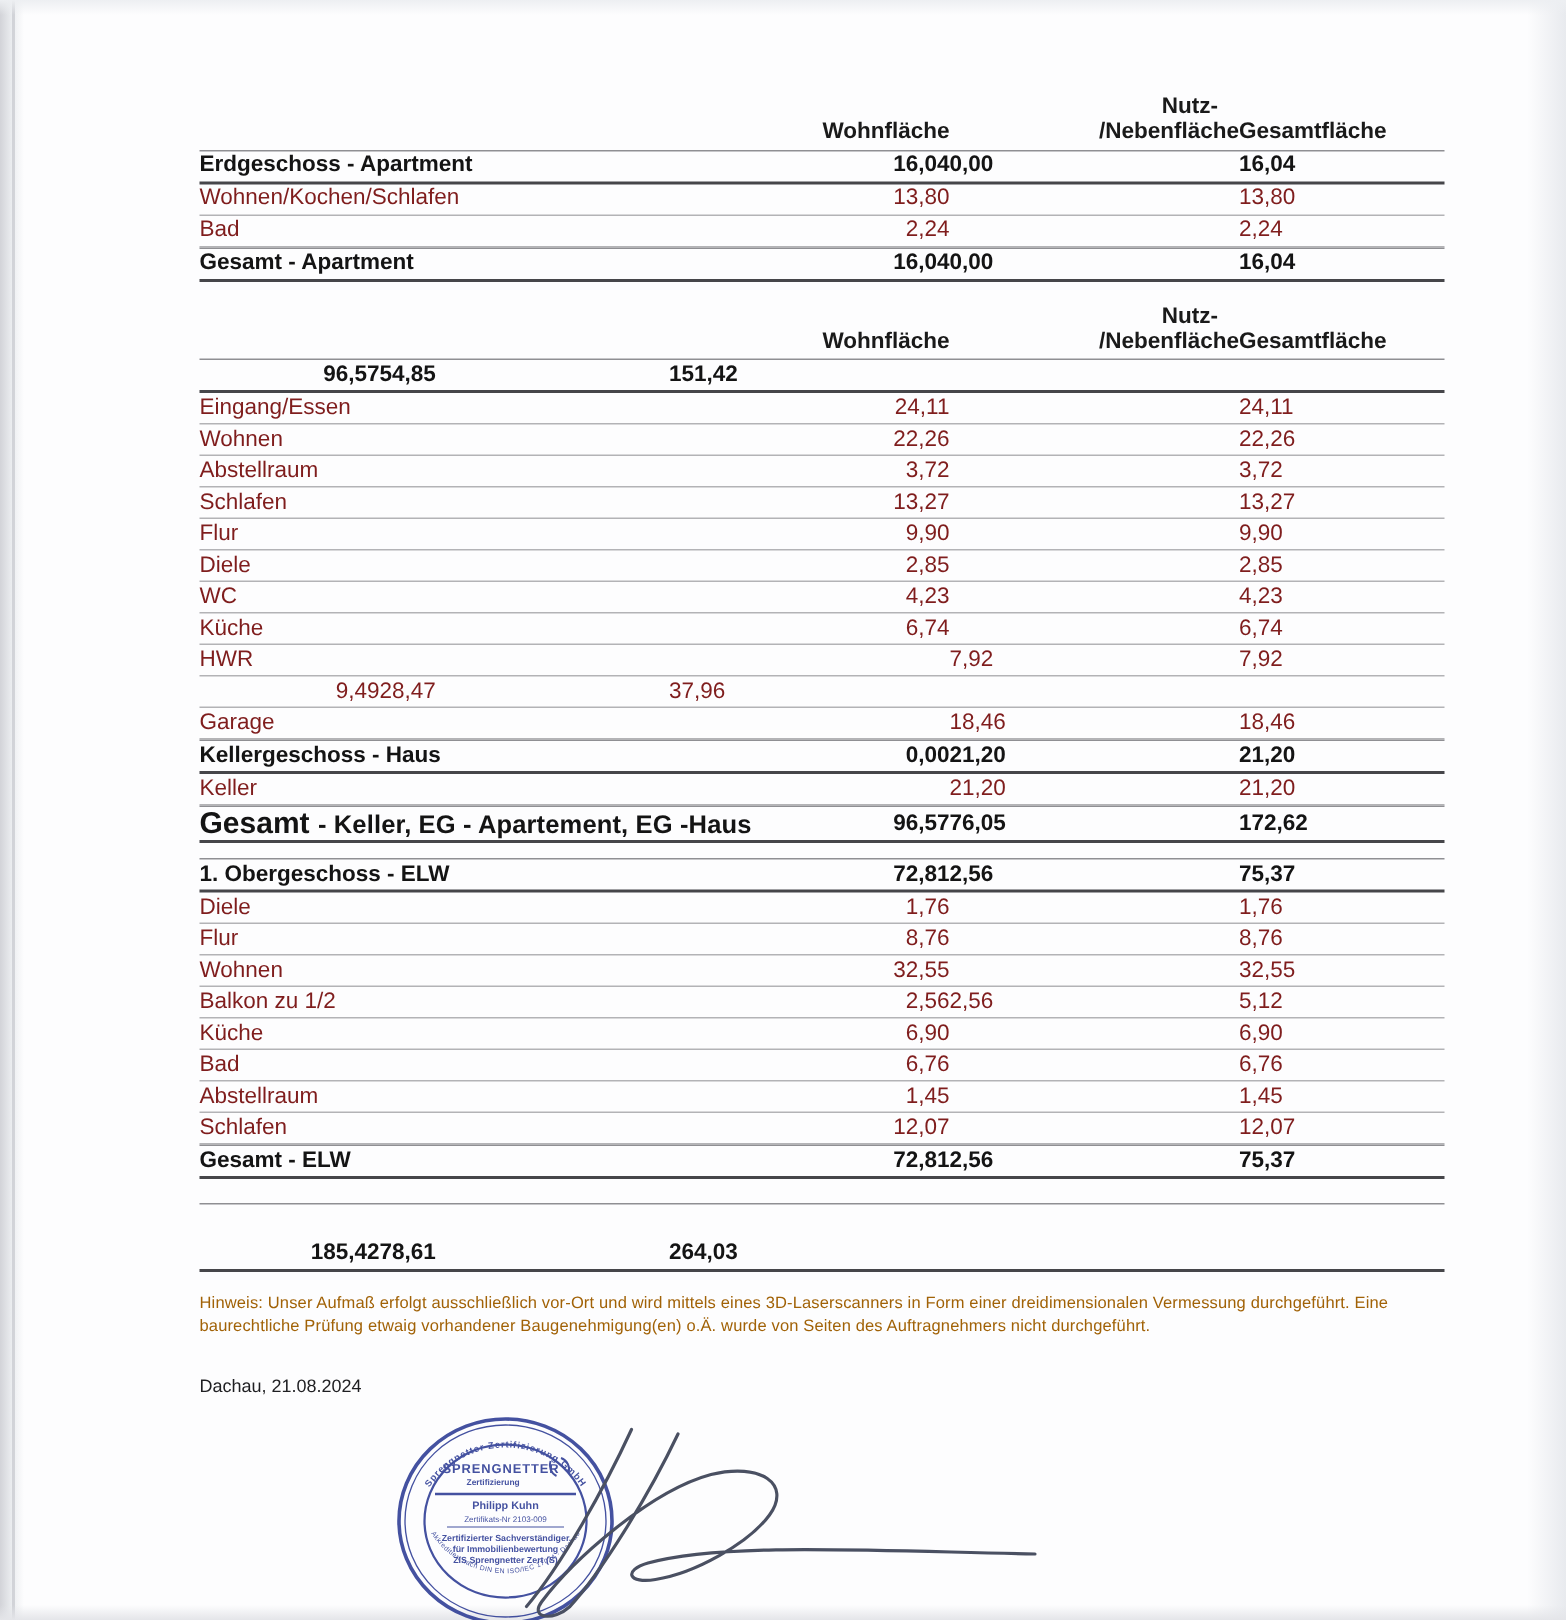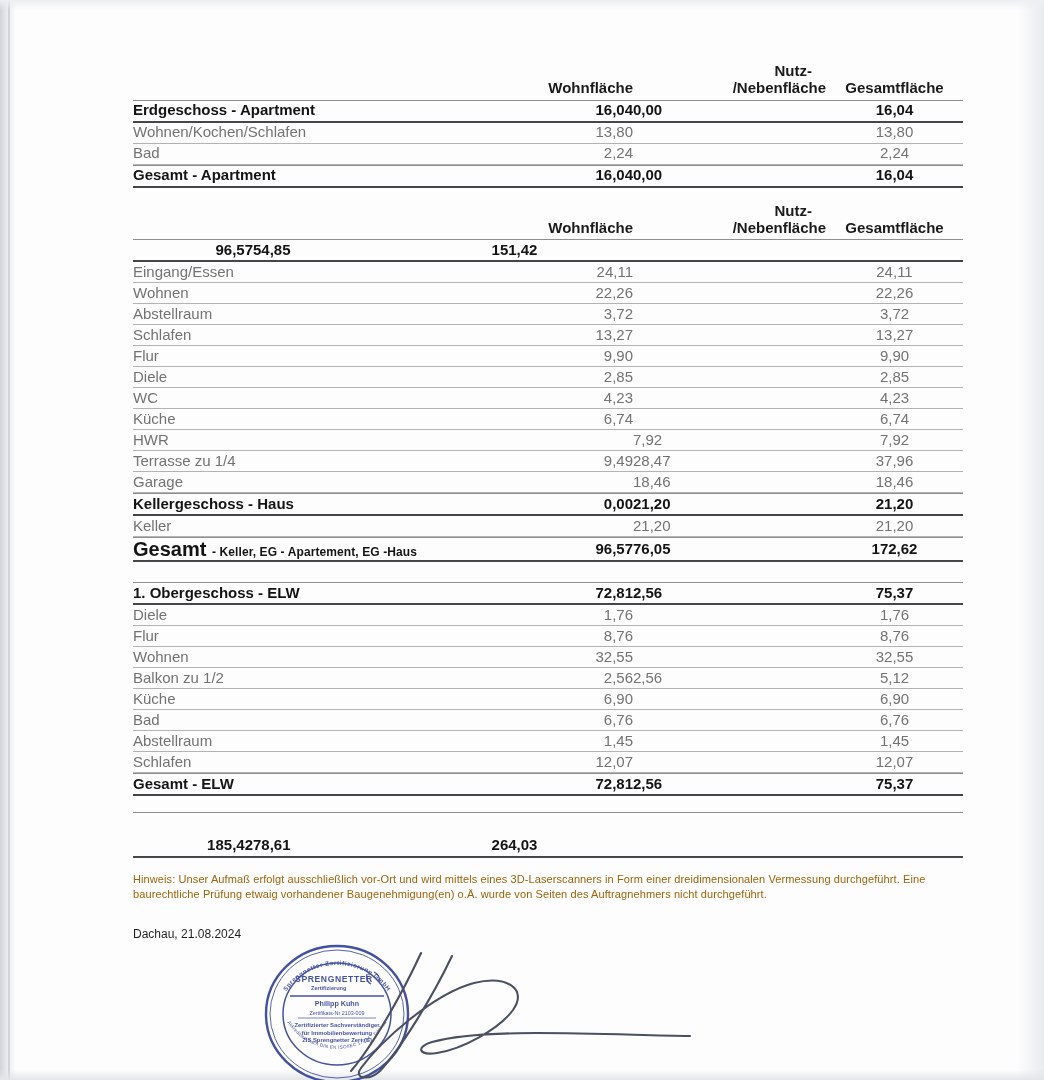--- a/index.html
+++ b/index.html
@@ -25,33 +25,33 @@
 
   
   .tbl{width:100%;}
   .thead{display:flex;align-items:flex-end;font-weight:bold;font-size:15px;
     color:#1a1a1a;padding-bottom:3px;line-height:1.15;}
   .trow{display:flex;align-items:center;min-height:20px;padding:0 0;
     font-size:15px;line-height:1.1;}
   .c-label{flex:1;text-align:left;padding-right:6px;}
   .c-w{width:120px;text-align:right;}
   .c-n{width:193px;text-align:left;}
-  .c-g{width:137px;text-align:center;}
+  .c-g{width:137px;text-align:left;}
   .nutz-two{display:flex;flex-direction:column;align-items:flex-end;}
   .nutz-two .l1{padding-right:14px;}
 
-  .r-normal{color:#737373;border-bottom:1px solid #b3b3b6;}
+  .r-normal{color:#7f1d1d;border-bottom:1px solid #b3b3b6;}
   .r-section,.r-total,.r-grand{font-weight:bold;color:#141414;
     border-top:1px solid #8f8f93;border-bottom:2px solid #46464a;}
   .r-grand{align-items:flex-end;padding-bottom:3px;min-height:40px;}
   .glabel{font-size:20px;margin-top:16px;}
-  .gsub{font-size:12px;letter-spacing:.1px;}
+  .gsub{font-size:17px;letter-spacing:.1px;}
 
   .gap-t1{margin-top:14px;}
-  .gap-t2{margin-top:20px;}
+  .gap-t2{margin-top:10px;}
   .gap-t3{margin-top:16px;}
 
   .note{margin-top:14px;font-size:11px;line-height:1.32;color:#a16207;
     letter-spacing:.1px;max-width:822px;}
   .dateline{margin-top:26px;font-size:12px;color:#1f1f22;}
 
   .stamp-wrap{position:absolute;left:262px;top:942px;width:150px;height:146px;
     opacity:.88;}
   .sig-wrap{position:absolute;left:0;top:0;width:1044px;height:1080px;
     pointer-events:none;}
@@ -164,21 +164,20 @@
         <div class="c-n"></div>
         <div class="c-g">6,74</div>
       </div>
       <div class="trow r-normal">
         <div class="c-label">HWR</div>
         <div class="c-w"></div>
         <div class="c-n">7,92</div>
         <div class="c-g">7,92</div>
       </div>
       <div class="trow r-normal">
-        <div class="c-label">Terrasse zu 1/4</div>
         <div class="c-w">9,49</div>
         <div class="c-n">28,47</div>
         <div class="c-g">37,96</div>
       </div>
       <div class="trow r-normal">
         <div class="c-label">Garage</div>
         <div class="c-w"></div>
         <div class="c-n">18,46</div>
         <div class="c-g">18,46</div>
       </div>

